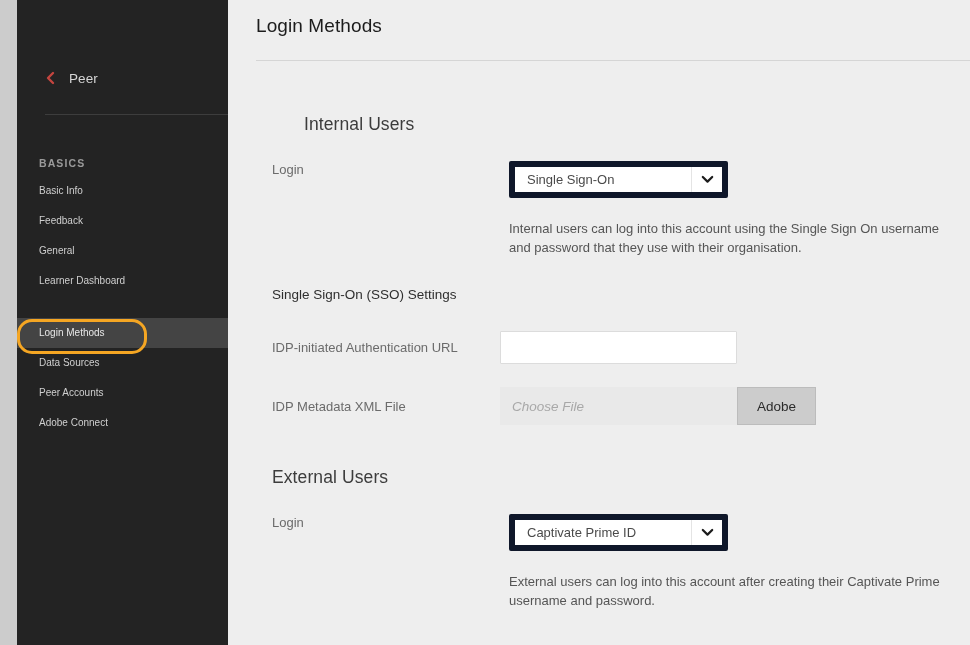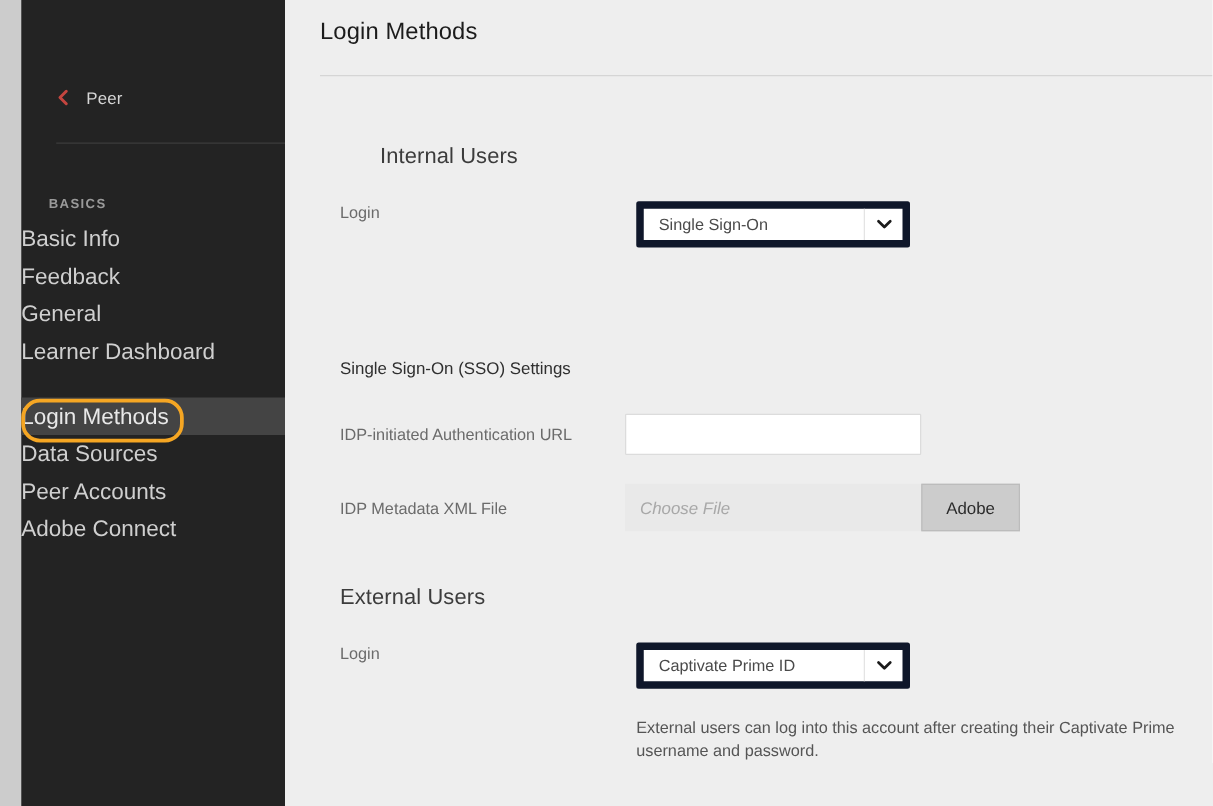--- a/index.html
+++ b/index.html
@@ -80,22 +80,23 @@
     font-weight: bold;
     letter-spacing: 1.1px;
     padding: 0 0 0 22px;
     height: 26px;
     line-height: 26px;
   }
 
   .nav-item {
     height: 30px;
     line-height: 30px;
+    padding-left: 22px;
     color: #cfcfcf;
-    font-size: 18px;
+    font-size: 10px;
     cursor: pointer;
     position: relative;
   }
   .nav-item.active {
     background: #444444;
     color: #e8e8e8;
   }
   
   .nav-item.active::after {
     content: "";
@@ -308,20 +309,21 @@
 
     <div class="select-box" style="left:281px; top:161px;">
       <span class="select-value">Single Sign-On</span>
       <span class="select-arrow">
         <svg width="13" height="9" viewBox="0 0 13 9" aria-hidden="true">
           <polyline points="1.8,2 6.5,6.6 11.2,2" fill="none" stroke="#1b1b1b" stroke-width="2.2" stroke-linecap="round" stroke-linejoin="round"></polyline>
         </svg>
       </span>
     </div>
 
+    <div class="helper-text" style="top:219px;">Internal users can log into this account using the Single Sign On username and password that they use with their organisation.</div>
 
     <div class="sub-heading" style="top:287px;">Single Sign-On (SSO) Settings</div>
 
     <div class="field-label" style="top:340px;">IDP-initiated Authentication URL</div>
 
     <input class="text-input" style="left: 272px; top: 331px;" type="text" placeholder="">
 
     <div class="field-label" style="top:399px;">IDP Metadata XML File</div>
 
     <div class="file-row" style="left:272px; top:387px;">

